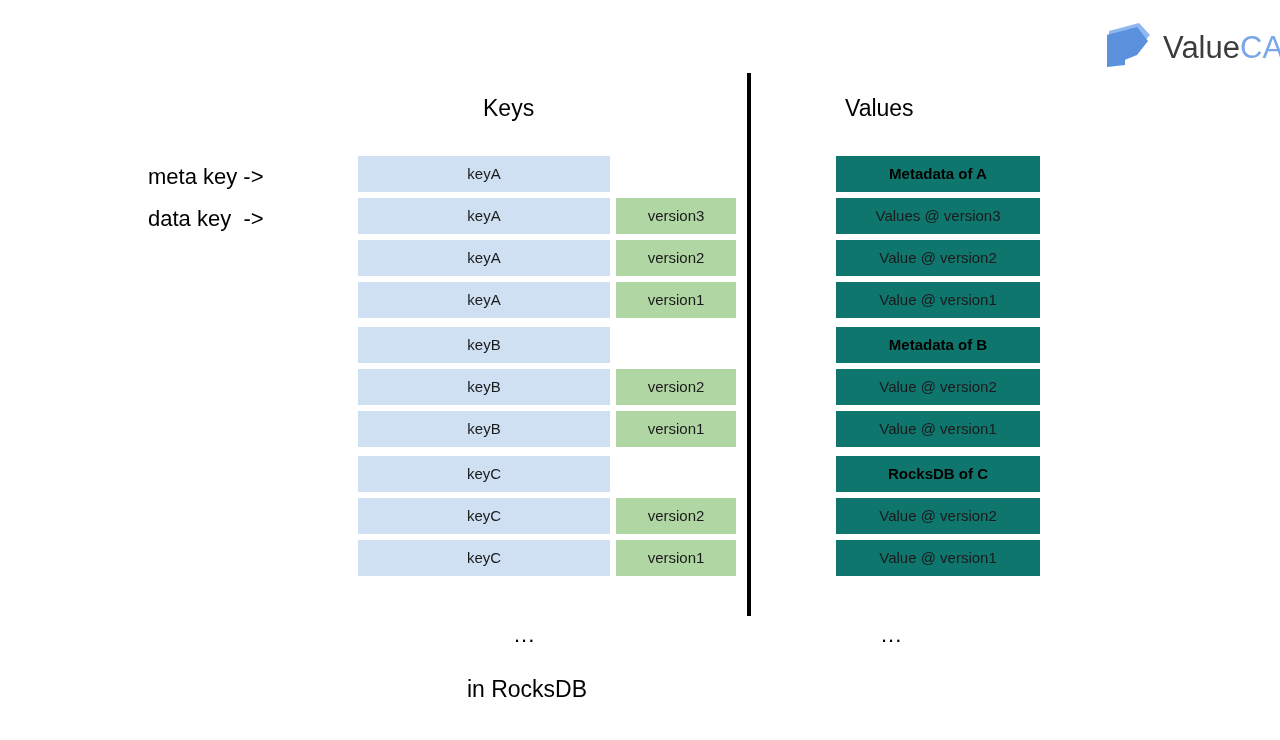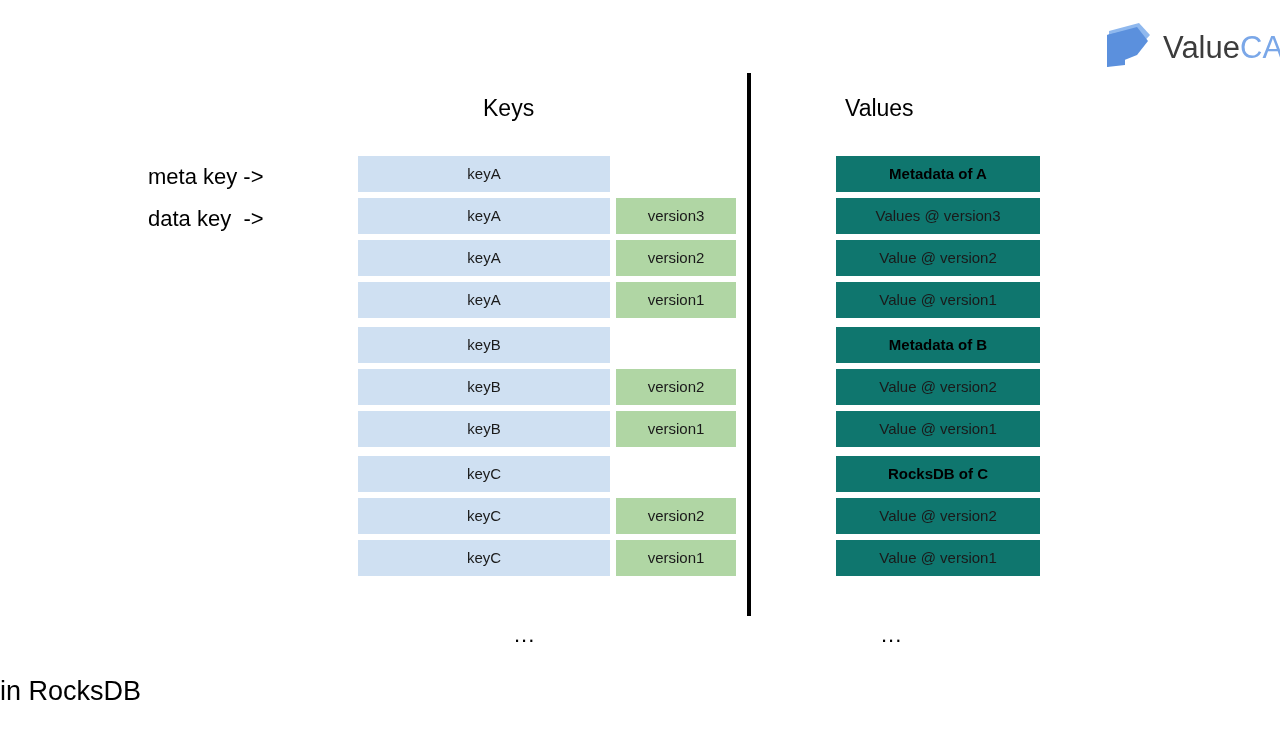--- a/index.html
+++ b/index.html
@@ -130,21 +130,22 @@
   }
   .ellipsis.left  { left: 514px; top: 622px; }
   .ellipsis.right { left: 881px; top: 622px; }
 
   
   .caption {
     position: absolute;
     left: 0;
     top: 676px;
     width: 1054px;
-    font-size: 27px;
+    text-align: center;
+    font-size: 23px;
     color: #000;
   }
 </style>
 </head>
 <body>
 
 <div class="logo">
   <span class="logo-mark">
     <svg width="50" height="52" viewBox="0 0 50 52" xmlns="http://www.w3.org/2000/svg">
       <polygon points="4,10 34,2 45,14 34,26 4,20" fill="#8fb8ee"></polygon>

